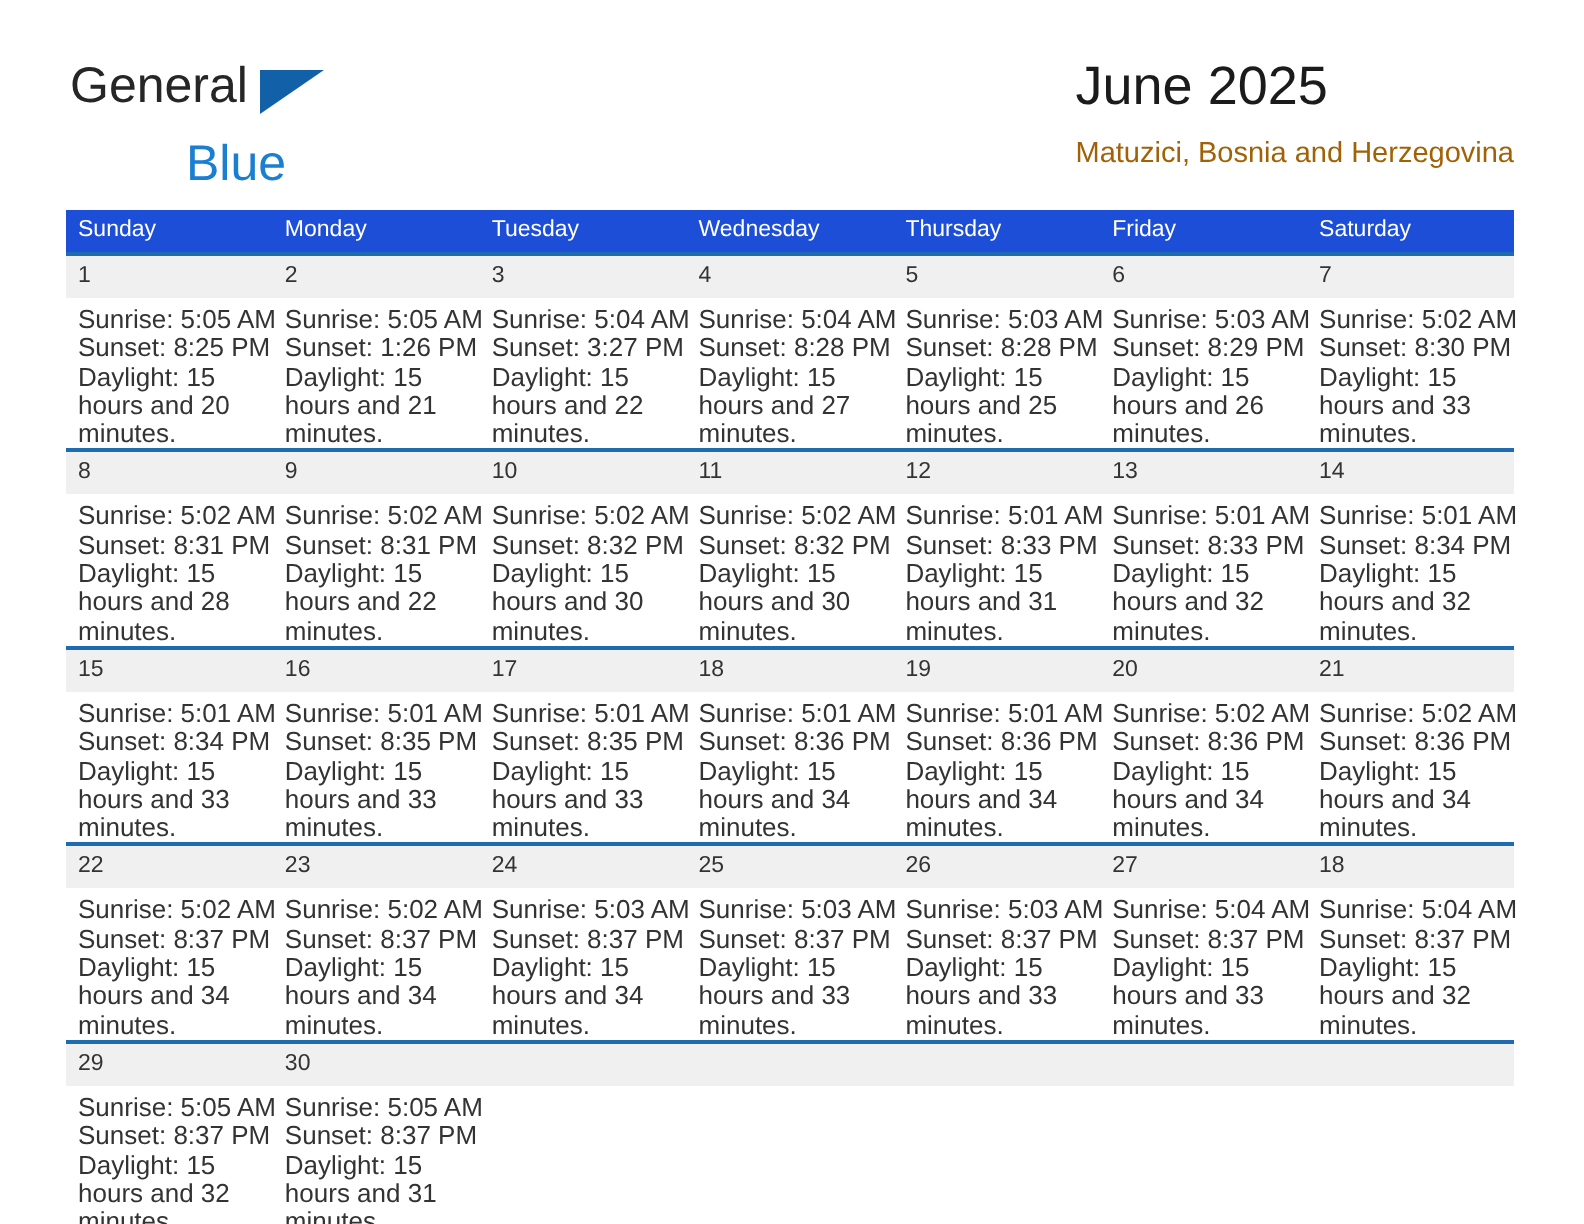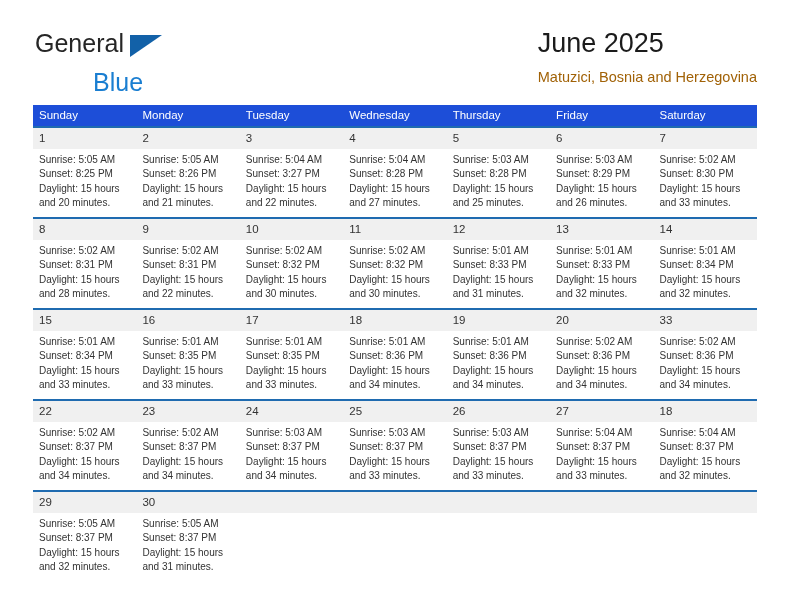--- a/index.html
+++ b/index.html
@@ -116,21 +116,21 @@
     display: block;
     background: #f0f0f0;
     font-size: 11.5px;
     color: #333333;
     line-height: 13px;
     padding: 4px 0 4px 6px;
     height: 13px;
   }
   .info {
     padding: 4px 5px 0 6px;
-    font-size: 10px;
+    font-size: 13px;
     line-height: 14.3px;
     color: #333333;
   }
   .info div { white-space: nowrap; }
   .info .daylight { white-space: normal; }
 
   td.empty .daynum { color: transparent; }
 </style>
 </head>
 <body>
@@ -180,21 +180,21 @@
             <div class="info">
               <div>Sunrise: 5:05 AM</div>
               <div>Sunset: 8:25 PM</div>
               <div class="daylight">Daylight: 15 hours and 20 minutes.</div>
             </div>
           </td>
           <td>
             <span class="daynum">2</span>
             <div class="info">
               <div>Sunrise: 5:05 AM</div>
-              <div>Sunset: 8:26 PM</div>
+              <div>Sunset: 1:26 PM</div>
               <div class="daylight">Daylight: 15 hours and 21 minutes.</div>
             </div>
           </td>
           <td>
             <span class="daynum">3</span>
             <div class="info">
               <div>Sunrise: 5:04 AM</div>
               <div>Sunset: 3:27 PM</div>
               <div class="daylight">Daylight: 15 hours and 22 minutes.</div>
             </div>
@@ -333,21 +333,21 @@
           </td>
           <td>
             <span class="daynum">20</span>
             <div class="info">
               <div>Sunrise: 5:02 AM</div>
               <div>Sunset: 8:36 PM</div>
               <div class="daylight">Daylight: 15 hours and 34 minutes.</div>
             </div>
           </td>
           <td>
-            <span class="daynum">33</span>
+            <span class="daynum">21</span>
             <div class="info">
               <div>Sunrise: 5:02 AM</div>
               <div>Sunset: 8:36 PM</div>
               <div class="daylight">Daylight: 15 hours and 34 minutes.</div>
             </div>
           </td>
         </tr>
         <tr>
           <td>
             <span class="daynum">22</span>

